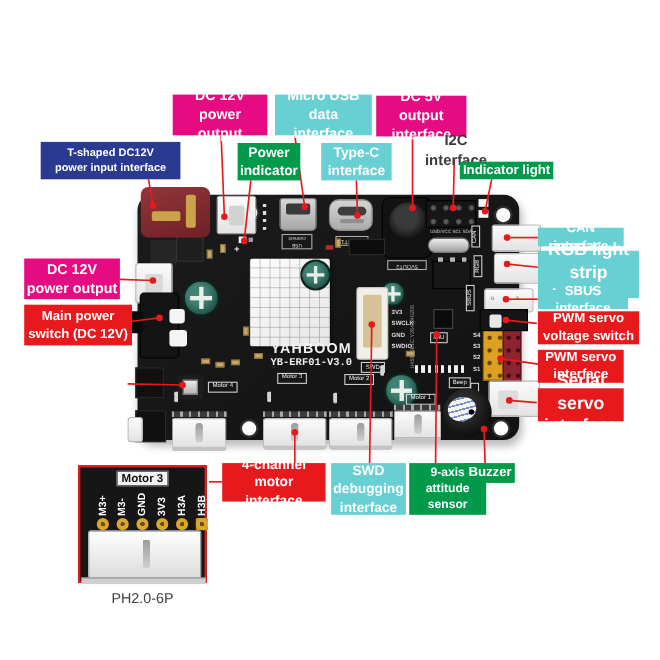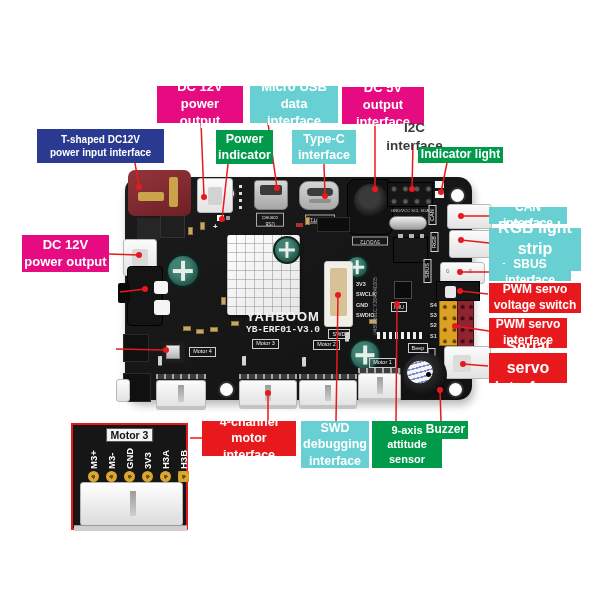--- a/index.html
+++ b/index.html
@@ -353,20 +353,22 @@
   <div class="callout cyan" style="left:489px;top:264px;width:82px;height:17px;font-size:12px">SBUS interface</div>
   <div class="callout red" style="left:489px;top:283px;width:92px;height:30px;font-size:12px">PWM servo
 voltage switch</div>
   <div class="callout red" style="left:489px;top:318px;width:78px;height:30px;font-size:12px">PWM servo
 interface</div>
   <div class="callout red" style="left:489px;top:353px;width:78px;height:30px;font-size:16px">Serial servo
 interface</div>
 
   <div class="callout magenta" style="left:22px;top:235px;width:87px;height:37px;font-size:13px">DC 12V
 power output</div>
+  <div class="callout red" style="left:22px;top:277px;width:98px;height:37px;font-size:12px">Main power
+switch (DC 12V)</div>
 
   <div class="callout red" style="left:202px;top:421px;width:94px;height:35px">4-channel
 motor interface</div>
   <div class="callout cyan" style="left:301px;top:421px;width:68px;height:47px">SWD
 debugging
 interface</div>
   <div class="callout green" style="left:372px;top:421px;width:70px;height:47px;font-size:11px">9-axis
 attitude
 sensor</div>
   <div class="callout green" style="left:423px;top:421px;width:45px;height:18px;font-size:12px">Buzzer</div>
@@ -393,14 +395,15 @@
       <div class="slots" style="left:6px;top:4px;width:91px;height:36px">
         <div></div>
           <div></div>
           <div></div>
           <div></div>
           <div></div>
       </div>
     </div>
     <div style="left:1px;top:100px;width:113px;height:6px;background:#cfcfcf;border-top:1px solid #9a9a9a"></div>
   </div>
+  <div id="inset-caption">PH2.0-6P</div>
 
 </div>
 
 </body></html>

